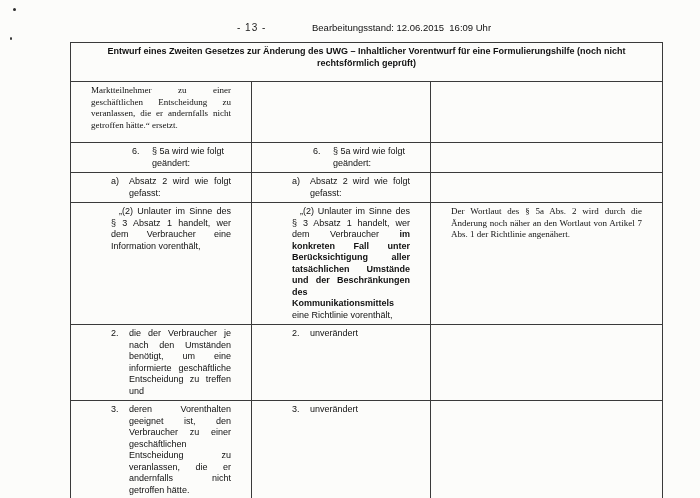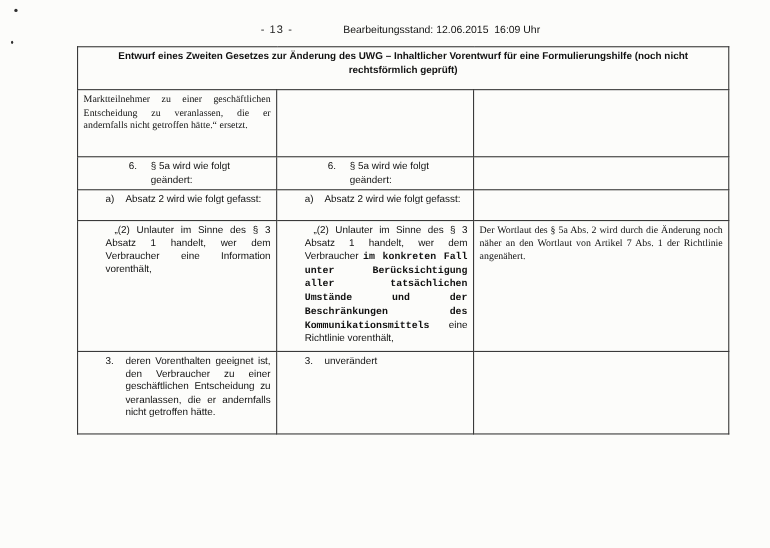--- a/index.html
+++ b/index.html
@@ -28,21 +28,21 @@
   }
 
   
   table.synopsis {
     position: absolute; left: 70px; top: 42px; width: 592px;
     border-collapse: collapse; table-layout: fixed;
   }
   table.synopsis td {
     border: 1px solid #3a3a3a;
     vertical-align: top;
-    padding: 3px 5px;
+    padding: 3px 20px;
     font-size: 9px;
     line-height: 11.5px;
     color: #111;
   }
   td.title-cell {
     text-align: center;
     font-weight: bold;
     font-size: 10px;
     line-height: 13px;
     padding: 4px 22px;
@@ -67,21 +67,21 @@
   .just { text-align: justify; font-family: Liberation Serif, serif; }
 
   
   .lvl0 { padding-left: 20px; text-indent: -20px; margin-left: 41px; }
   .lvl0 .num { display: inline-block; width: 20px; text-indent: 0; }
   .lvl1 { padding-left: 38px; text-indent: -18px; text-align: justify; }
   .lvl1 .num { display: inline-block; width: 18px; text-indent: 0; }
 
   
   .para { padding-left: 20px; text-indent: 8px; text-align: justify; }
-  .b { font-weight: bold; font-family: Liberation Mono, monospace; }
+  .b { font-weight: bold; }
 </style>
 </head>
 <body>
 
 <div class="artifact" id="dot1"></div>
 <div class="artifact" id="dot2"></div>
 
 <div class="page-number">- 13 -</div>
 <div class="status-line">Bearbeitungsstand: 12.06.2015  16:09 Uhr</div>
 
@@ -132,20 +132,29 @@
     </td>
     <td>
       <div class="para"><span>„(2) Unlauter im Sinne des § 3 Absatz 1 handelt, wer dem Verbraucher </span><span class="b">im konkreten Fall unter Berücksichtigung aller tatsächlichen Umstände und der Beschränkungen des Kommunikationsmittels</span><span> eine Richtlinie vorenthält,</span></div>
     </td>
     <td>
       <div class="just">Der Wortlaut des § 5a Abs. 2 wird durch die Änderung noch näher an den Wortlaut von Artikel 7 Abs. 1 der Richtlinie angenähert.</div>
     </td>
   </tr>
 
 
+  <tr class="r-num2">
+    <td>
+      <div class="lvl1"><span class="num">2.</span><span>die der Verbraucher je nach den Umständen benötigt, um eine informierte geschäftliche Entscheidung zu treffen und</span></div>
+    </td>
+    <td>
+      <div class="lvl1"><span class="num">2.</span><span>unverändert</span></div>
+    </td>
+    <td></td>
+  </tr>
 
   <tr class="r-num3">
     <td>
       <div class="lvl1"><span class="num">3.</span><span>deren Vorenthalten geeignet ist, den Verbraucher zu einer geschäftlichen Entscheidung zu veranlassen, die er andernfalls nicht getroffen hätte.</span></div>
     </td>
     <td>
       <div class="lvl1"><span class="num">3.</span><span>unverändert</span></div>
     </td>
     <td></td>
   </tr>

